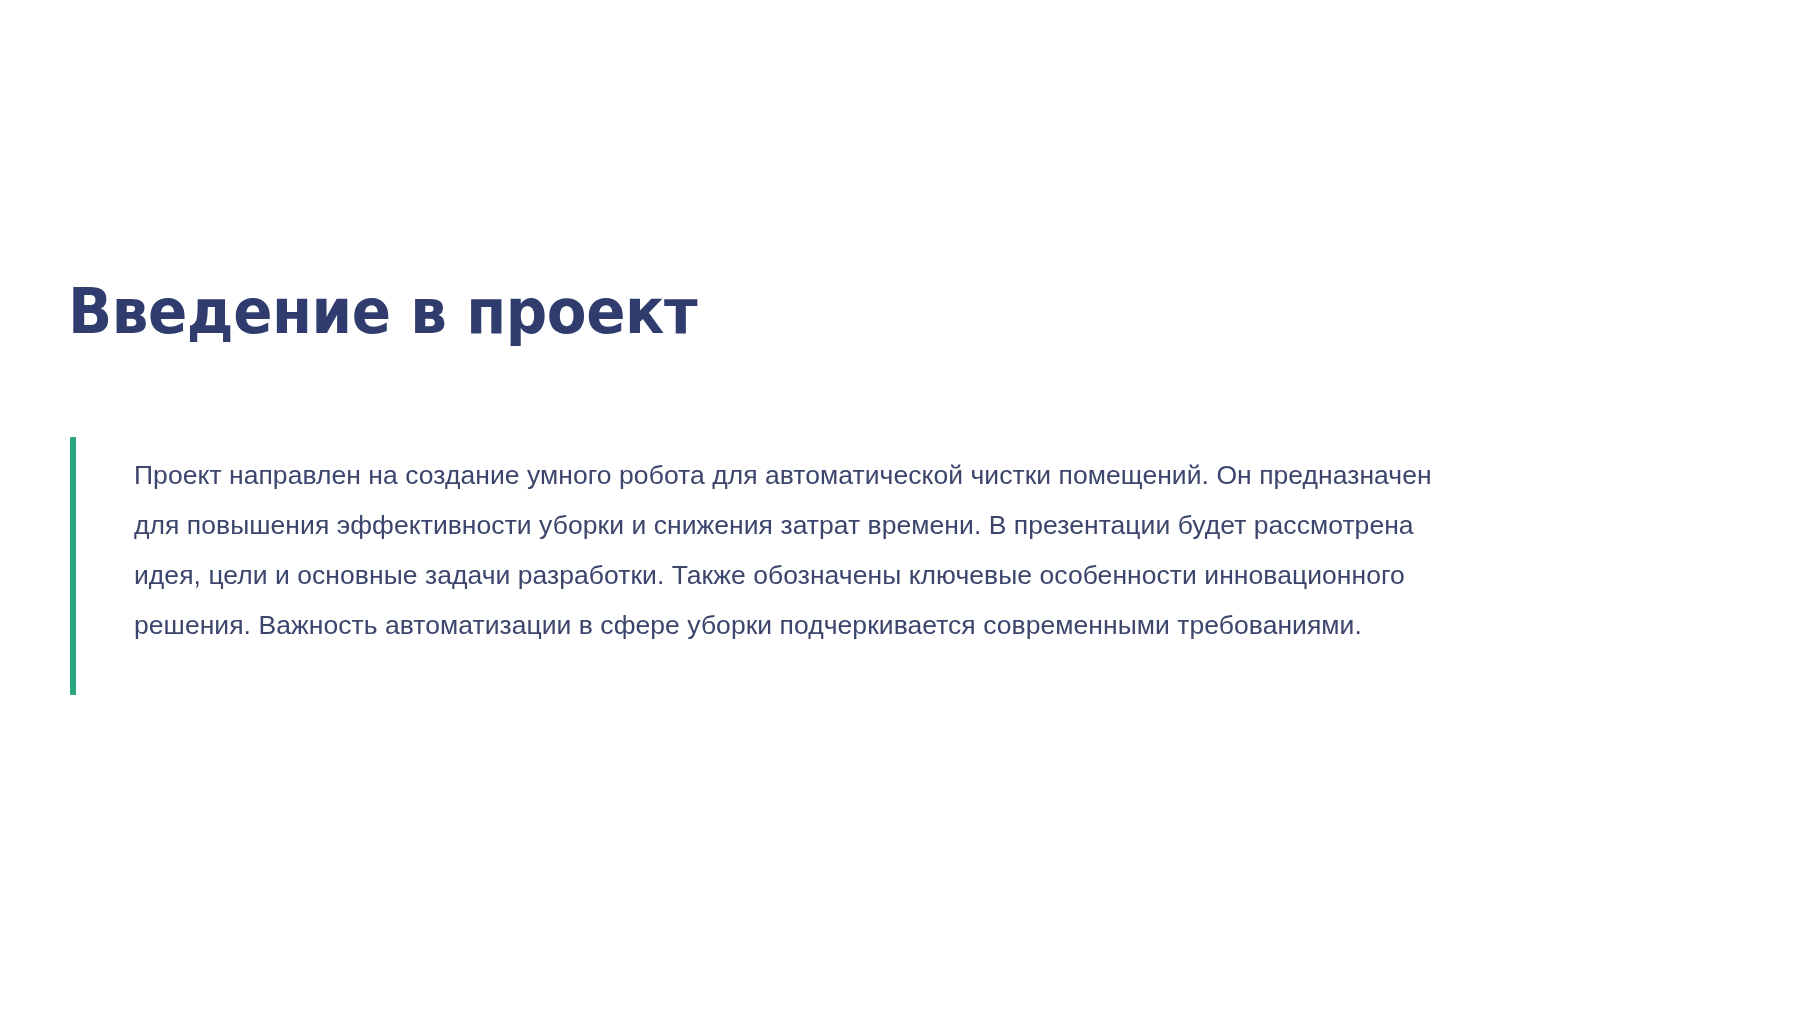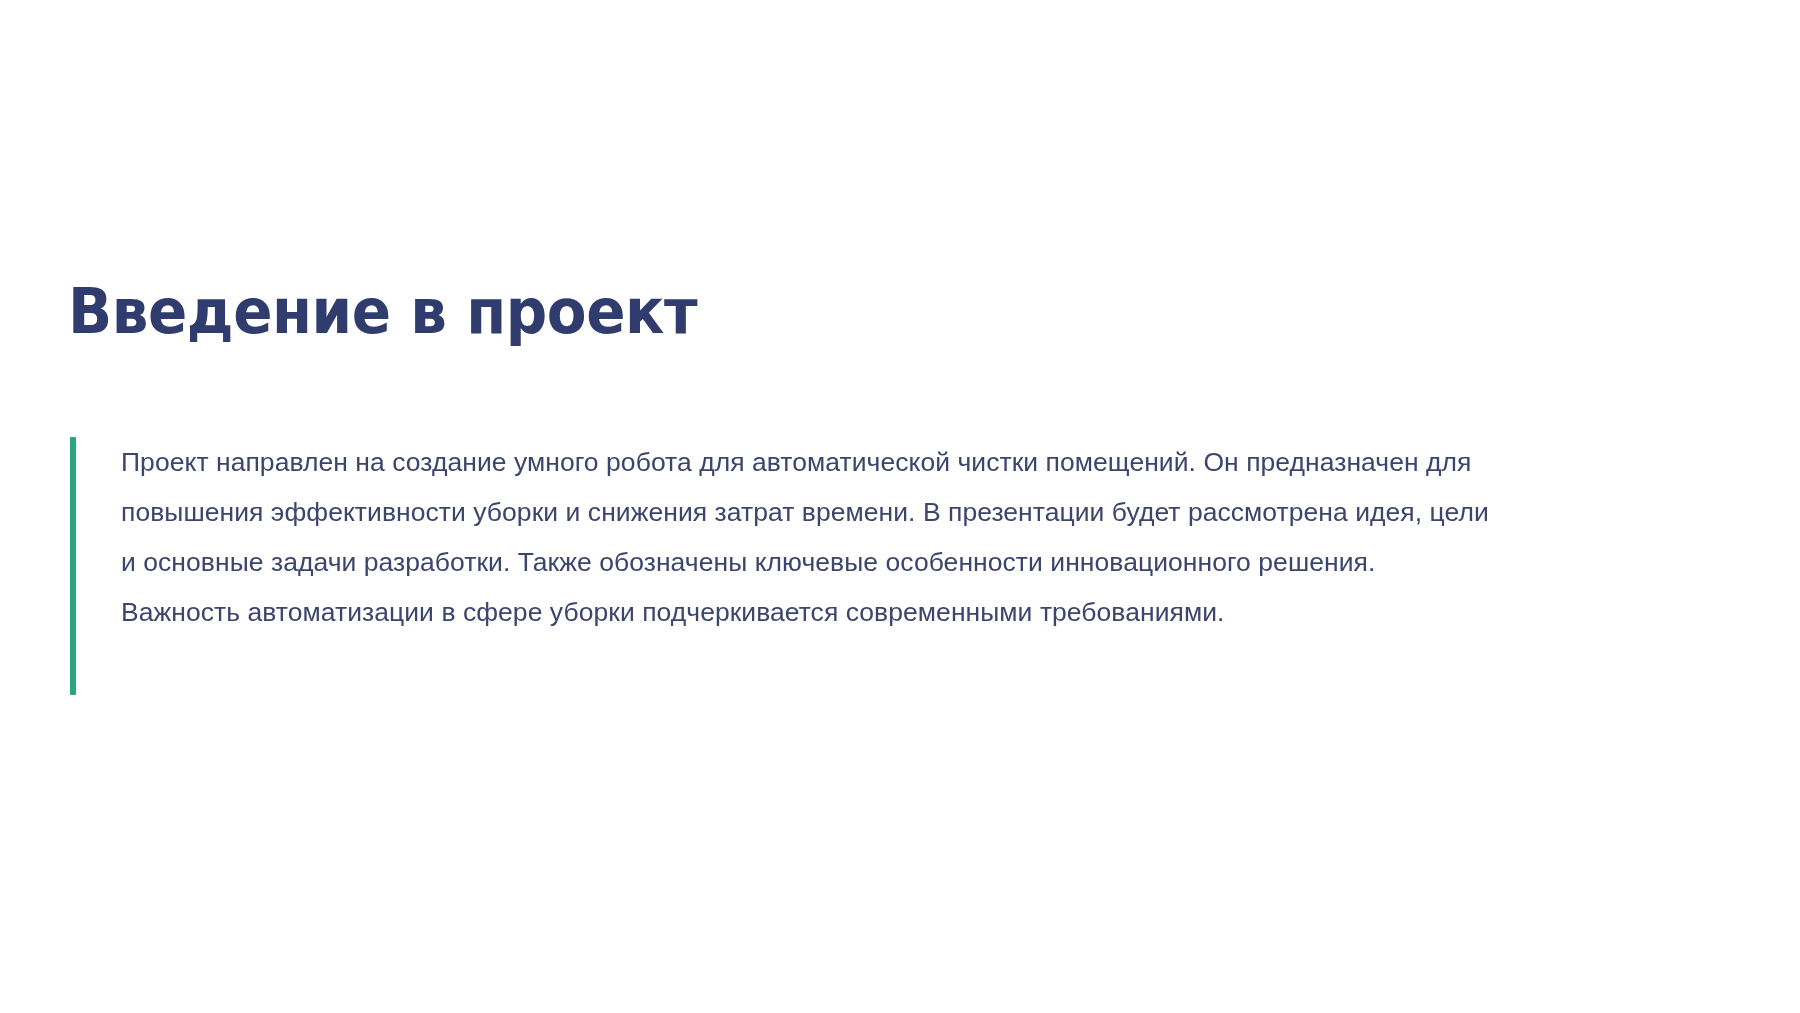--- a/index.html
+++ b/index.html
@@ -54,21 +54,21 @@
   .accent-bar {
     flex: 0 0 auto;
     width: 6px;
     min-height: 258px;
     background: #2aa581;
     border-radius: 1px;
   }
 
   .body-text {
     flex: 1 1 auto;
-    margin: 0;
+    margin: 13px;
     padding: 0 0 0 45px;
     font-family: "Liberation Sans", "DejaVu Sans", sans-serif;
     font-size: 26.5px;
     font-weight: 400;
     line-height: 50px;
     color: #3c456c;
     text-align: left;
     letter-spacing: 0.05px;
   }
 </style>

